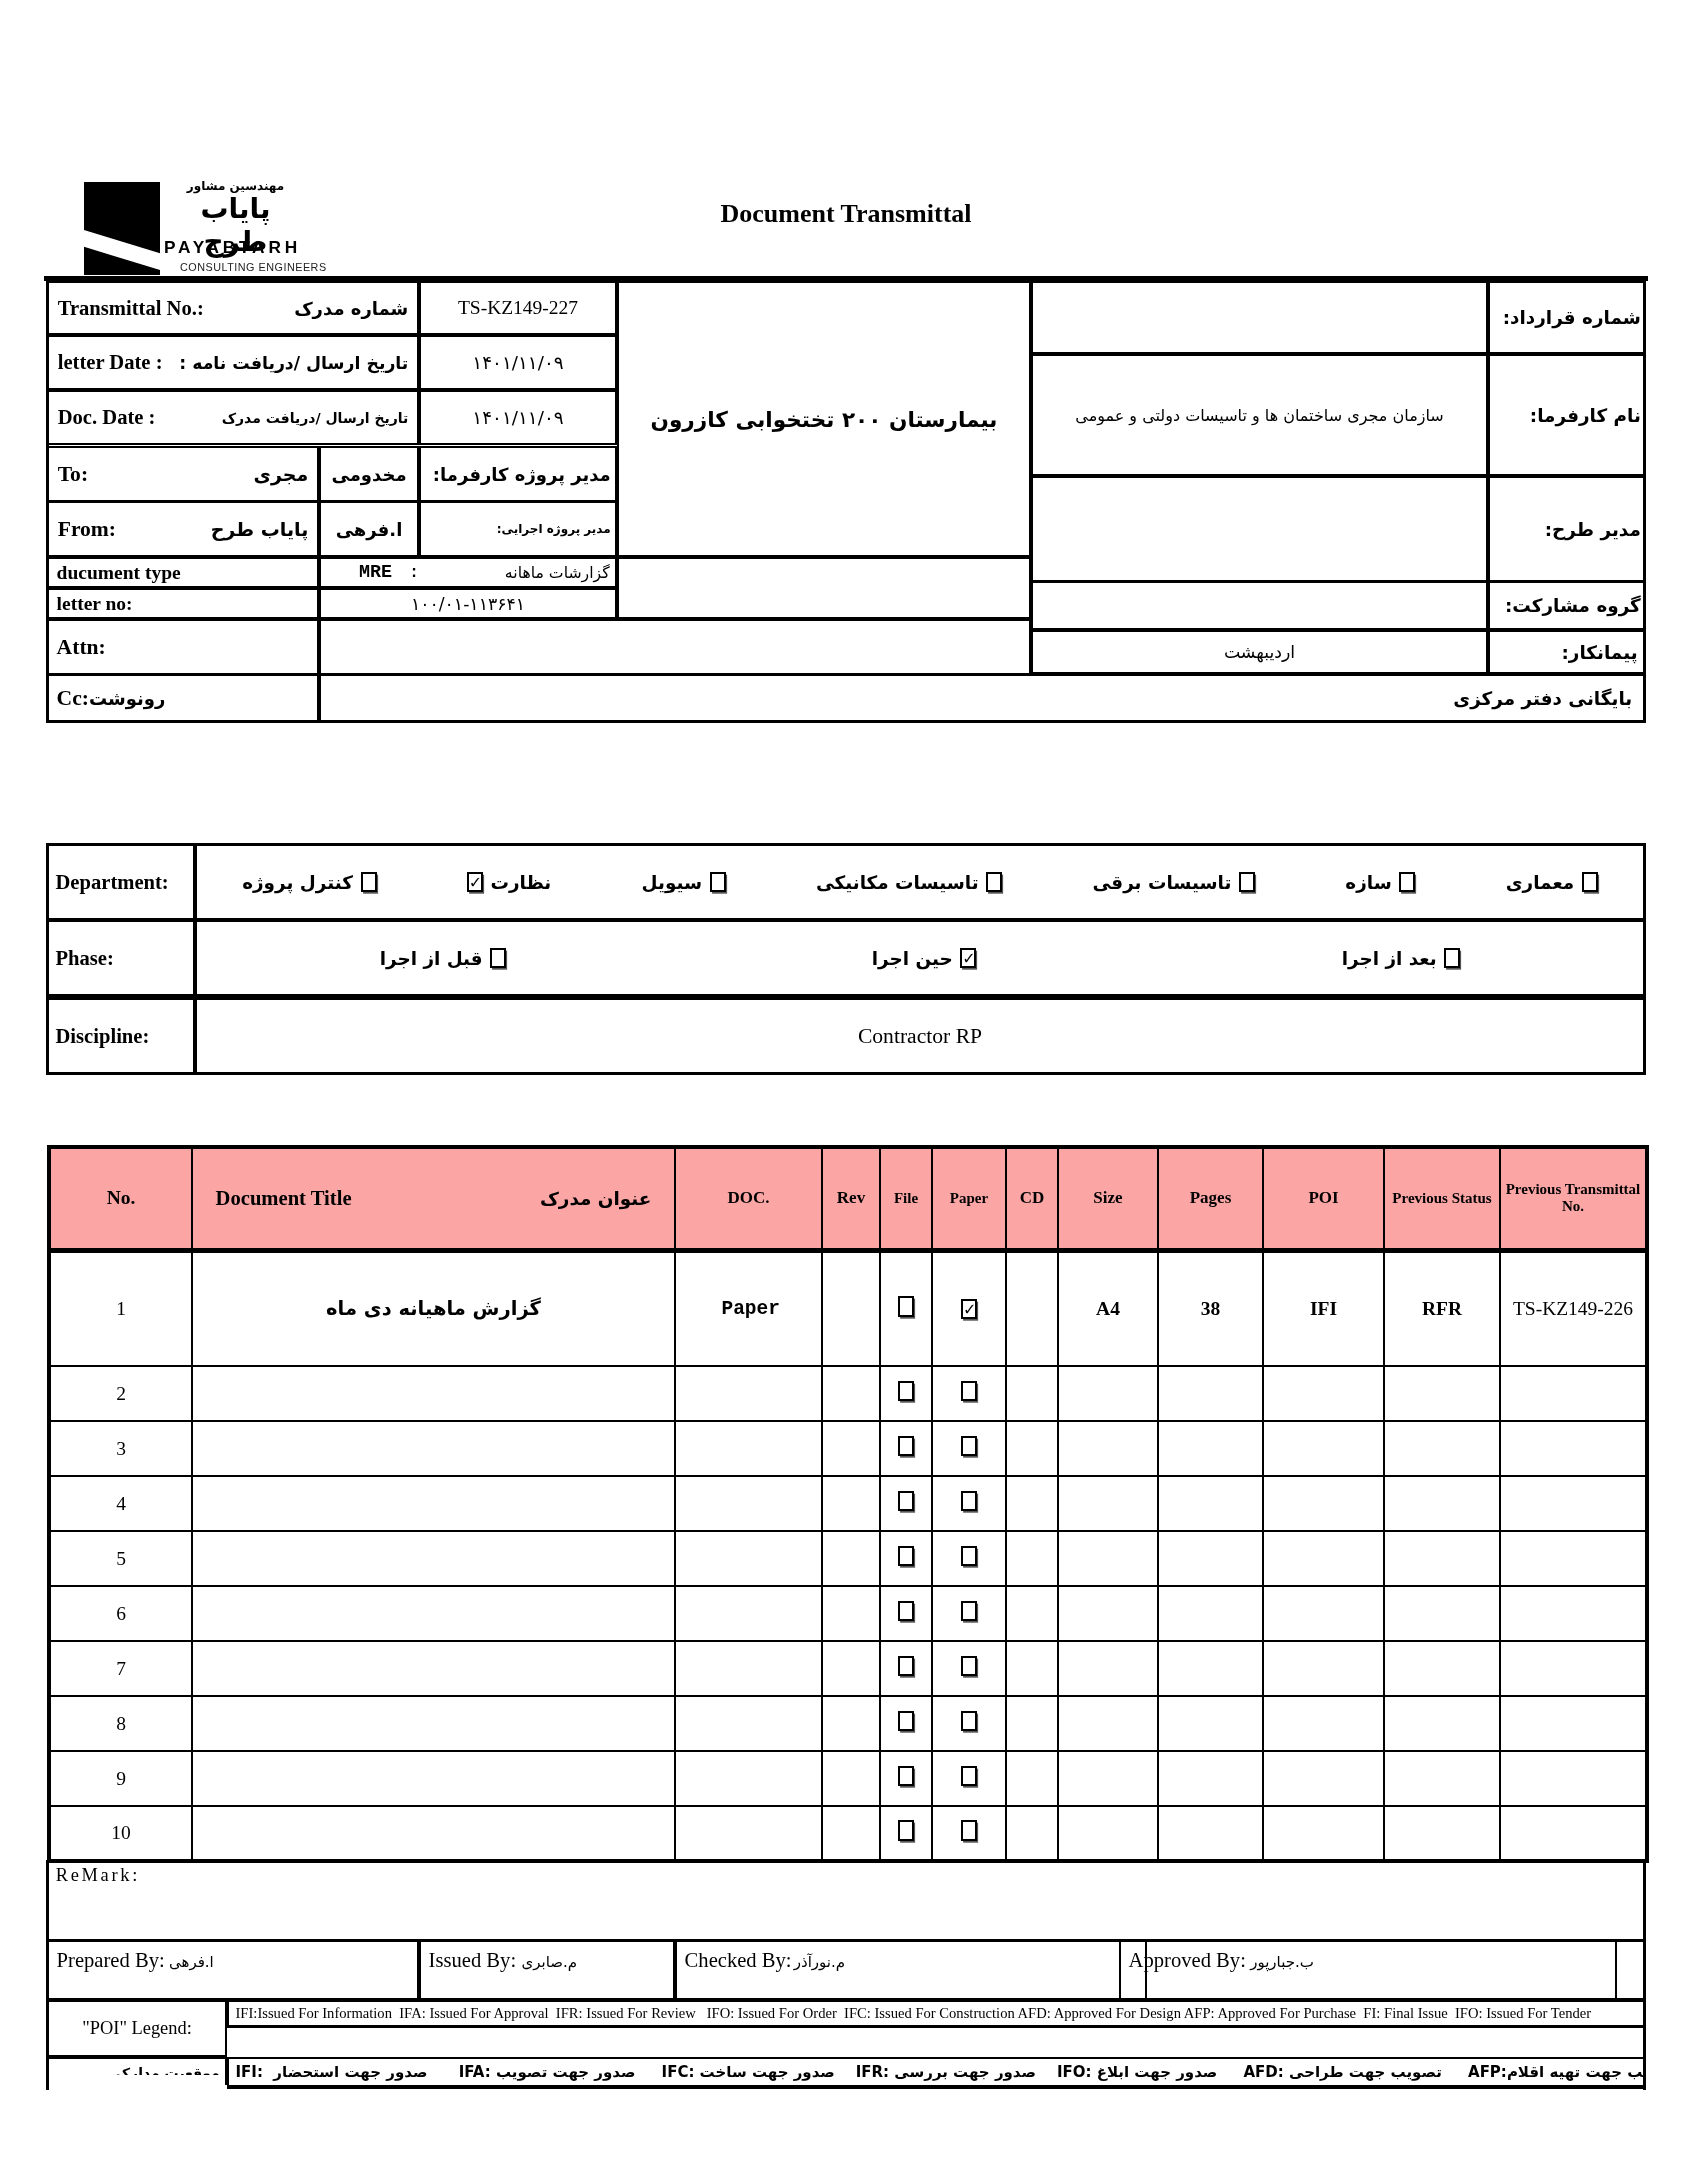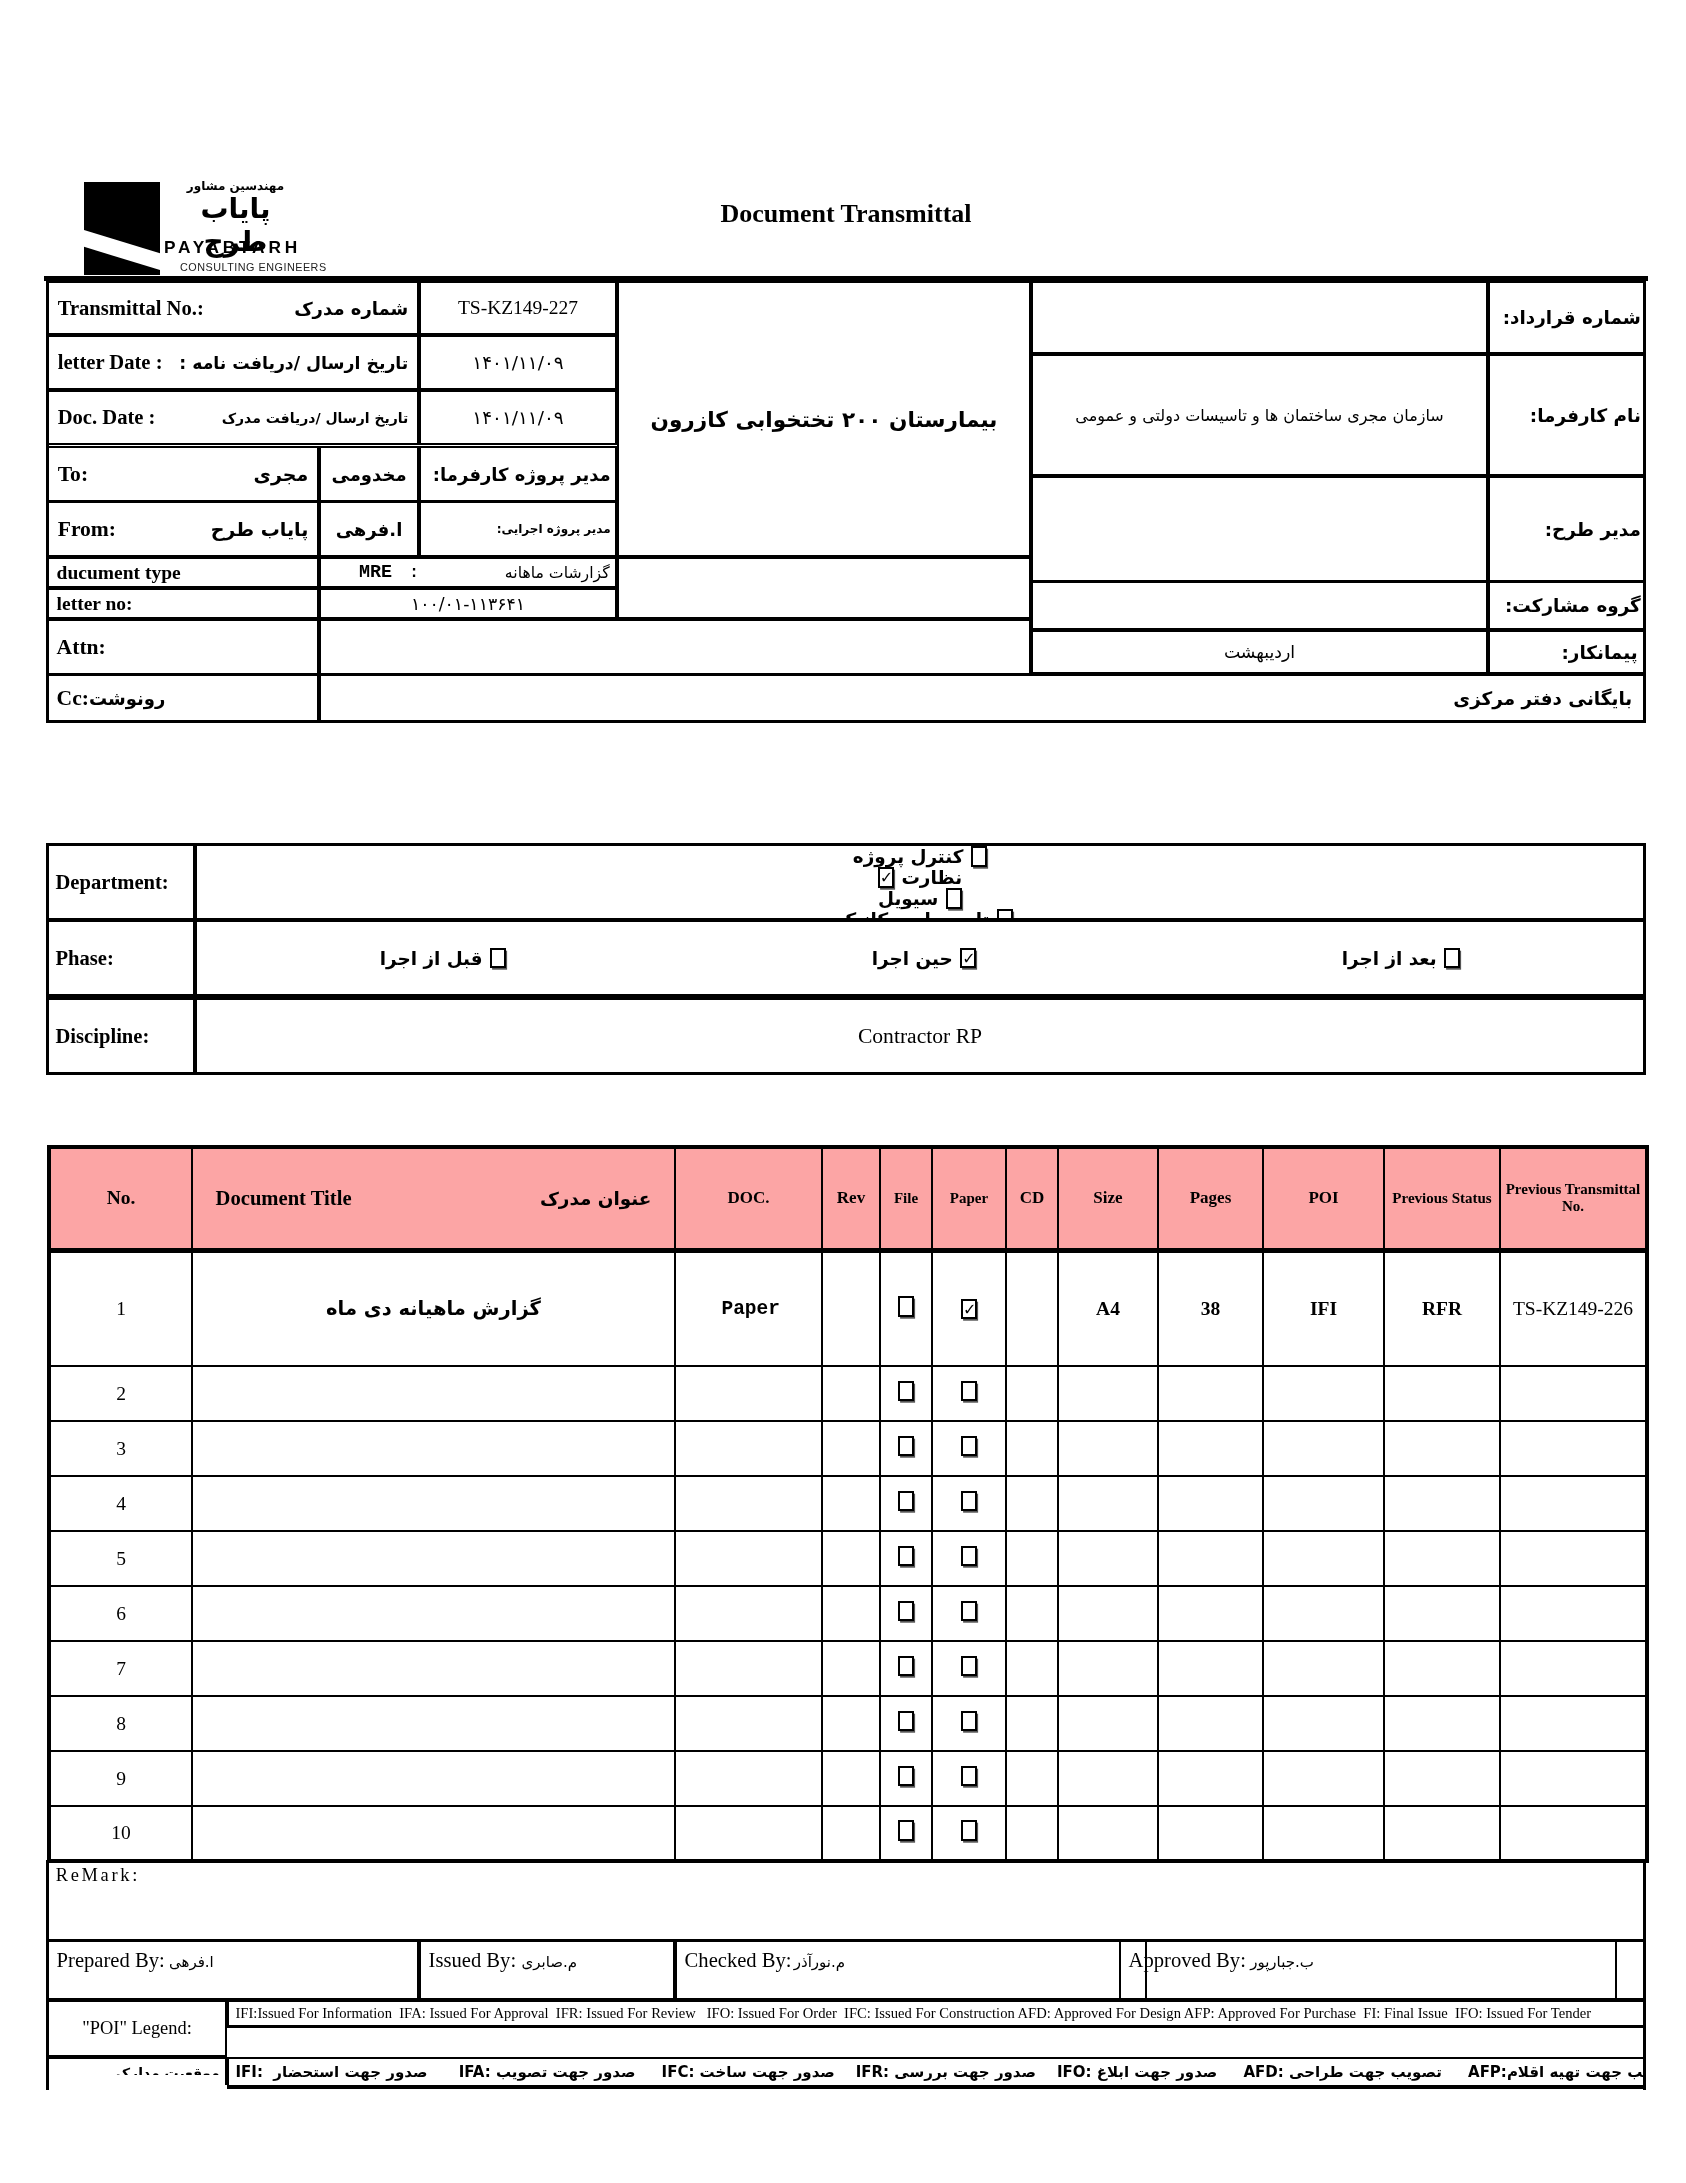--- a/index.html
+++ b/index.html
@@ -126,21 +126,21 @@
     <div class="cell fa" dir="rtl" style="left:1441px;top:300px;width:157px;height:49px;font-size:18.4px;justify-content:flex-start;padding:0 2.2px;text-align:left;">گروه مشارکت:</div>
 
     <div class="cell center fareg" dir="rtl" style="left:984px;top:349px;width:457px;height:44px;font-size:17.3px;">اردیبهشت</div>
     <div class="cell fa" dir="rtl" style="left:1441px;top:349px;width:157px;height:44px;font-size:18.4px;justify-content:flex-start;padding:0 5.4px;text-align:left;">پیمانکار:</div>
   </div>
 
   <div class="abs" style="left:47px;top:844px;width:1598px;height:230px;">
     <div class="outline"></div>
 
     <div class="cell en" style="left:0;top:0;width:148px;height:76px;font-size:20.6px;padding:0 6.5px;">Department:</div>
-    <div class="cell" id="department-options" style="left:148px;top:0;width:1450px;height:76px;justify-content:space-around;flex-direction:column;">
+    <div class="cell" id="department-options" style="left:148px;top:0;width:1450px;height:76px;justify-content:space-around;">
         <span class="opt">
           <span class="fa" dir="rtl" style="font-size: 18.4px;">کنترل پروژه</span>
           <span class="cbx"></span>
         </span>
         <span class="opt">
           <span class="cbx on">✓</span>
           <span class="fa" dir="rtl" style="font-size: 18.4px;">نظارت</span>
         </span>
         <span class="opt">
           <span class="fa" dir="rtl" style="font-size: 18.4px;">سیویل</span>

